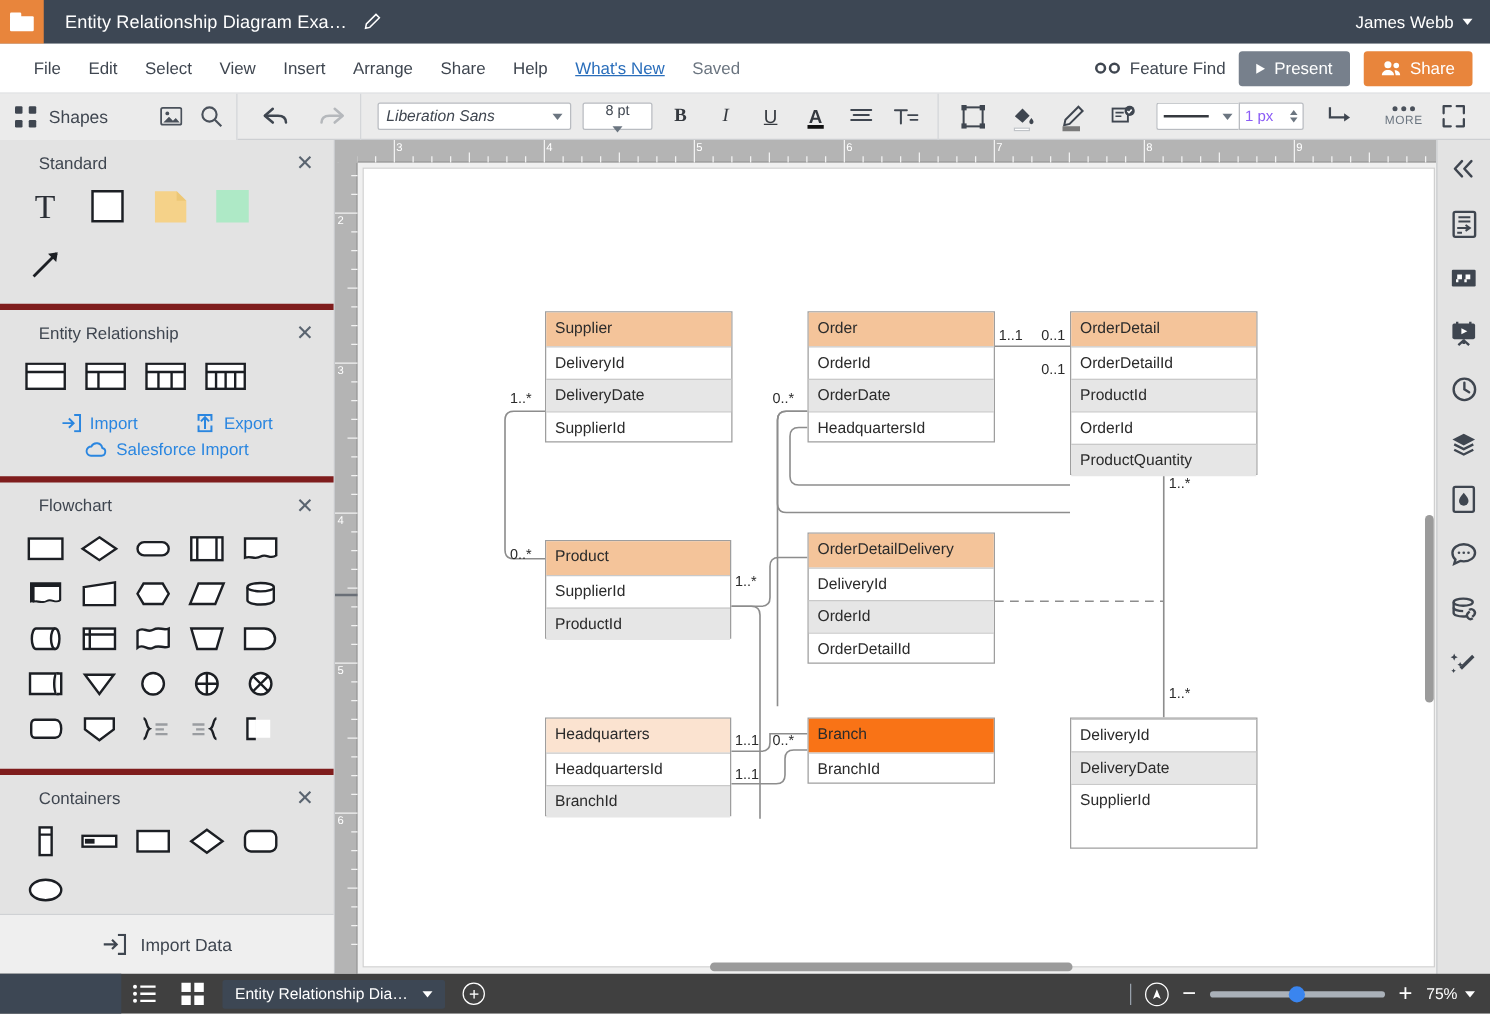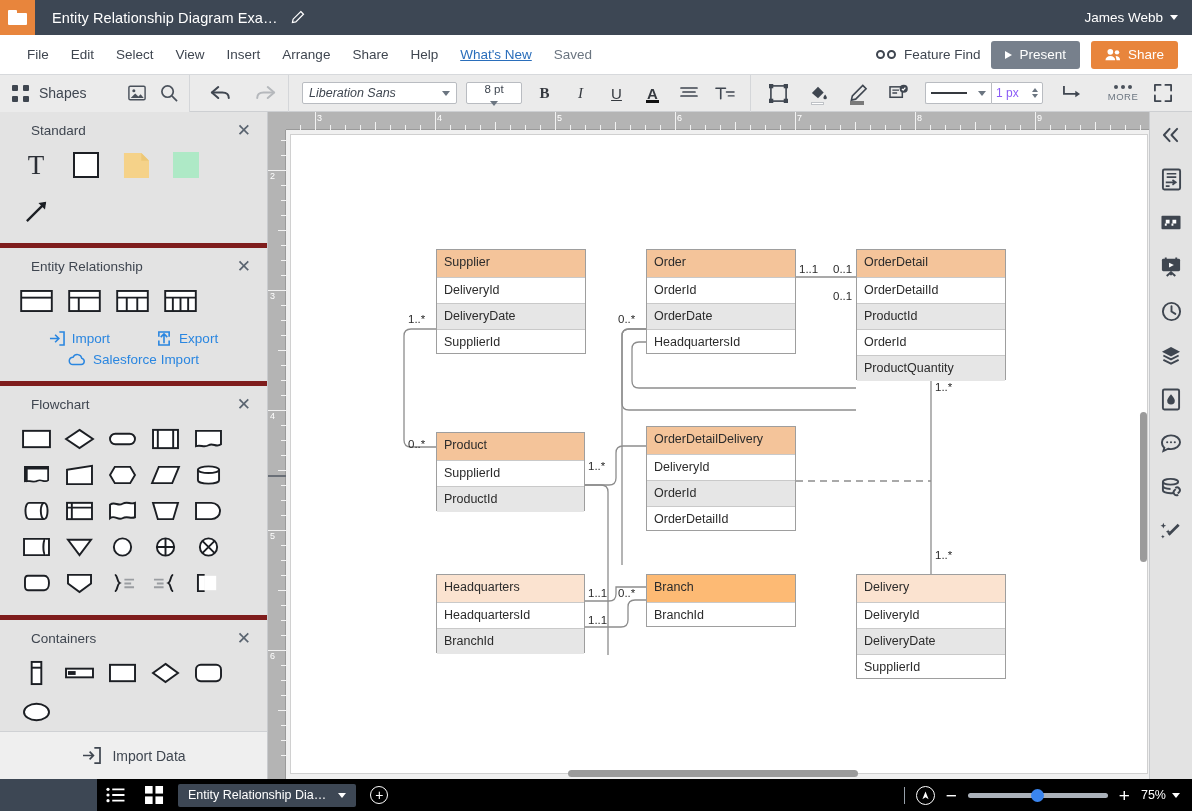--- a/index.html
+++ b/index.html
@@ -183,21 +183,21 @@
     position: absolute; top: 112px; right: 0; width: 43px; height: 667px;
     background: #e3e3e3; border-left: 1px solid #c9cbce;
     display: flex; flex-direction: column; align-items: center; padding-top: 8px; gap: 14px;
   }
   .rail-btn { width: 30px; height: 30px; display:flex; align-items:center; justify-content:center;
     color: #3f4650; cursor: pointer; }
 
   
   .bottombar {
     position: absolute; left: 0; bottom: 0; width: 1192px; height: 32px;
-    background: #000000; display: flex; align-items: center;
+    background: #404040; display: flex; align-items: center;
   }
   .bb-spacer { width: 97px; height: 32px; background: #3d4754; }
   .bb-icon { width: 30px; height: 32px; display:flex; align-items:center; justify-content:center; color:#fff; cursor:pointer; }
   .tab-chip {
     background: #3d4754; color: #fff; font-size: 12.5px; height: 23px; border-radius: 2px;
     display:flex; align-items:center; gap:12px; padding: 0 10px; margin-left: 9px; cursor:pointer;
   }
   .plus-circle { width:18px;height:18px;border:1.6px solid #fff;border-radius:50%;
     display:flex;align-items:center;justify-content:center;color:#fff;font-size:14px;
     margin-left:14px; cursor:pointer; line-height:1;}
@@ -879,25 +879,24 @@
             <div class="ent-row" style="height: 26px;">DeliveryId</div>
             <div class="ent-row alt" style="background: rgb(230, 230, 230); height: 26px;">OrderId</div>
             <div class="ent-row" style="height: 26px;">OrderDetailId</div>
           </div>
           <div class="entity" style="left: 145px; top: 439px; width: 149px; height: 79px; border-color: rgb(158, 158, 158);">
             <div class="ent-hd" style="background: rgb(251, 227, 208); height: 27px;">Headquarters</div>
             <div class="ent-row" style="height: 26px;">HeadquartersId</div>
             <div class="ent-row alt" style="background: rgb(230, 230, 230); height: 26px;">BranchId</div>
           </div>
           <div class="entity" style="left: 355px; top: 439px; width: 150px; height: 53px; border-color: rgb(158, 158, 158);">
-            <div class="ent-hd" style="background: #fdba74; height: 27px;">Branch</div>
+            <div class="ent-hd" style="background: #f97316; height: 27px;">Branch</div>
             <div class="ent-row" style="height: 26px;">BranchId</div>
           </div>
           <div class="entity" style="left: 565px; top: 439px; width: 150px; height: 105px; border-color: rgb(158, 158, 158);">
-            <div class="ent-hd" style="background: rgb(251, 227, 208); height: 27px;">Delivery</div>
             <div class="ent-row" style="height: 26px;">DeliveryId</div>
             <div class="ent-row alt" style="background: rgb(230, 230, 230); height: 26px;">DeliveryDate</div>
             <div class="ent-row" style="height: 26px;">SupplierId</div>
           </div>
           <div class="card" style="left: 117px; top: 178px;">1..*</div>
           <div class="card" style="left: 117px; top: 303px;">0..*</div>
           <div class="card" style="left: 327px; top: 178px;">0..*</div>
           <div class="card" style="left: 297px; top: 325px;">1..*</div>
           <div class="card" style="left: 508px; top: 128px;">1..1</div>
           <div class="card" style="left: 542px; top: 128px;">0..1</div>

